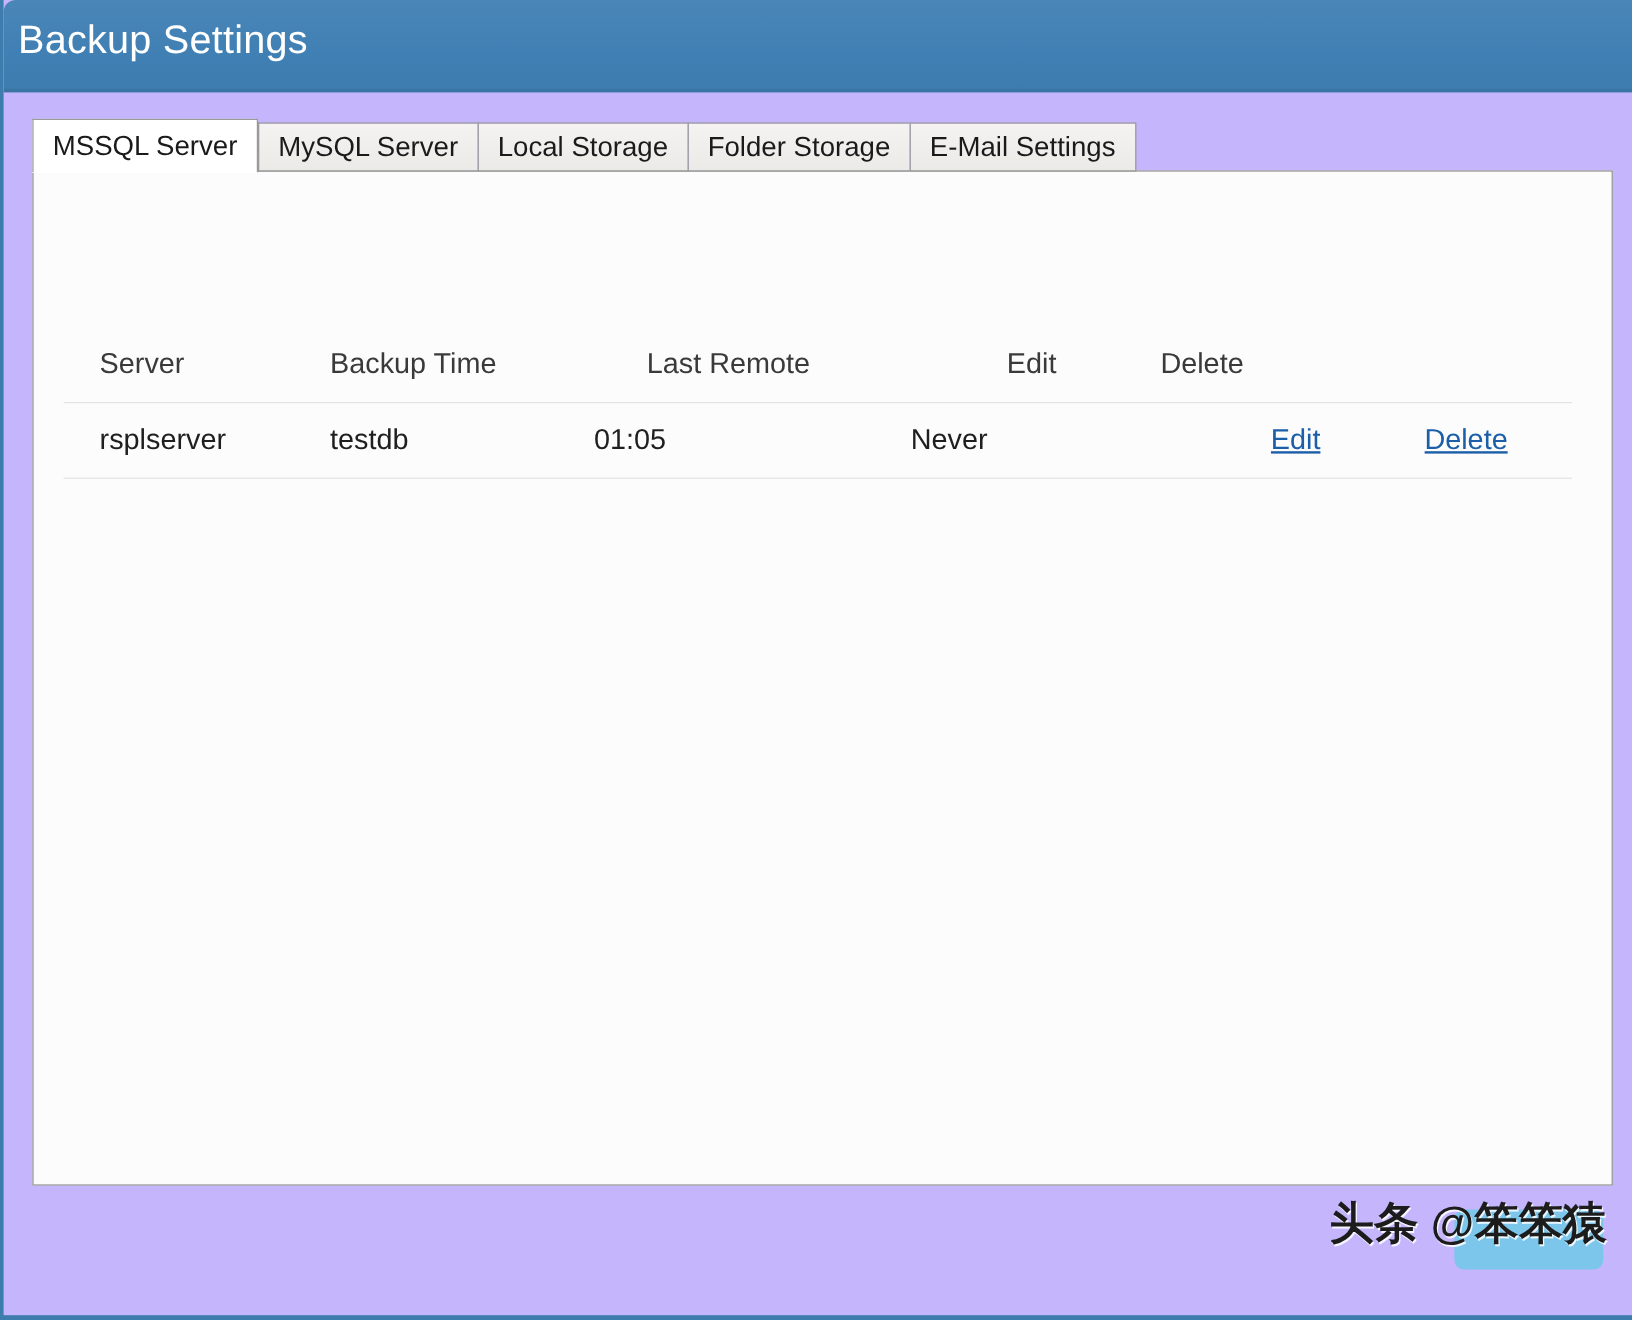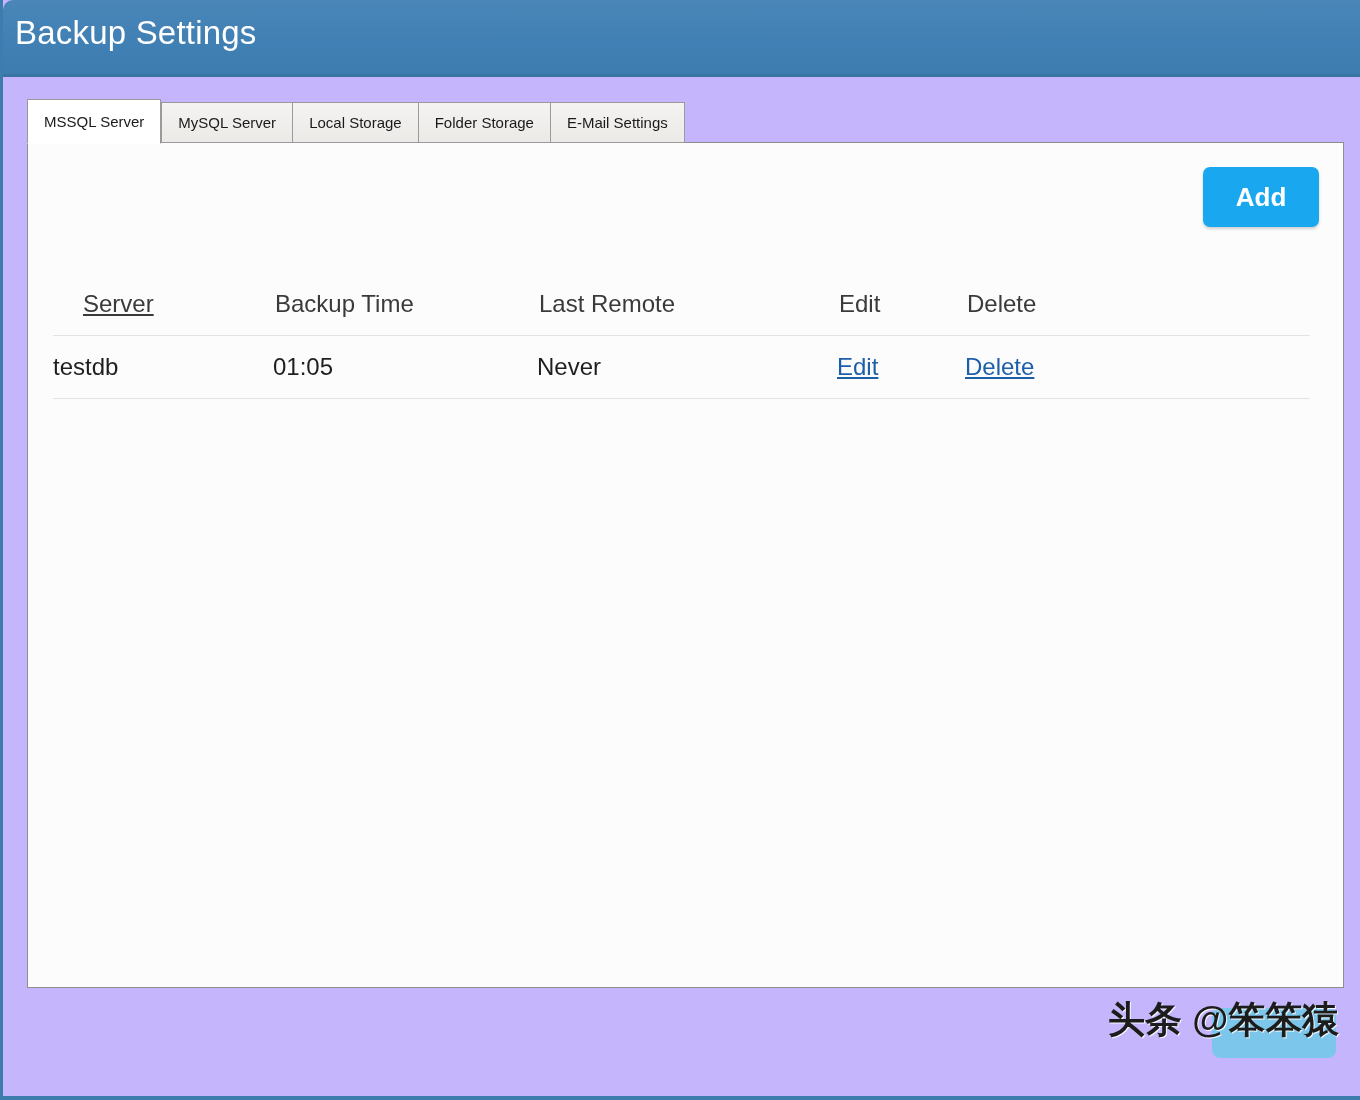--- a/index.html
+++ b/index.html
@@ -66,21 +66,21 @@
     align-items: flex-end;
     z-index: 5;
   }
   .tab {
     box-sizing: border-box;
     height: 41px;
     padding: 0 16px;
     display: flex;
     align-items: center;
     justify-content: center;
-    font-size: 15px;
+    font-size: 23px;
     color: #1a1a1a;
     background: linear-gradient(180deg, #f4f3f1 0%, #eceae7 100%);
     border: 1px solid #9a9a9a;
     border-right: 0;
     white-space: nowrap;
   }
   .tab:last-child { border-right: 1px solid #9a9a9a; }
   .tab.active {
     height: 45px;
     background: #ffffff;
@@ -142,21 +142,21 @@
     height: 62px;
     border-bottom: 1px solid #e3e3e6;
   }
   .cell {
     font-size: 24px;
     color: #3a3a3a;
     white-space: nowrap;
     overflow: hidden;
   }
   .trow.data .cell { color: #1f1f1f; }
-  .c-server   { width: 222px; padding-left: 30px; box-sizing: border-box; text-decoration: underline; }
+  .c-server   { width: 222px; padding-left: 30px; box-sizing: border-box; }
   .c-database { width: 220px; }
   .c-time     { width: 264px; }
   .c-last     { width: 300px; }
   .c-edit     { width: 128px; }
   .c-delete   { width: 123px; }
   .link {
     color: #1c5fa8;
     text-decoration: underline;
     cursor: pointer;
     font-size: 24px;
@@ -213,33 +213,33 @@
     <div class="tab">
       <span>Folder Storage</span>
     </div>
     <div class="tab">
       <span>E-Mail Settings</span>
     </div>
   </div>
 
   <div class="panel">
 
-    <button class="add-button">Add</button>
 
     <div class="table">
 
       <div class="trow header">
         <div class="cell c-server">Server</div>
         <div class="cell c-time">Backup Time</div>
         <div class="cell c-last">Last Remote</div>
         <div class="cell c-edit">Edit</div>
         <div class="cell c-delete">Delete</div>
       </div>
 
       <div class="trow data">
+        <div class="cell c-server">rsplserver</div>
         <div class="cell c-database">testdb</div>
         <div class="cell c-time">01:05</div>
         <div class="cell c-last">Never</div>
         <div class="cell c-edit">
           <span class="link">Edit</span>
         </div>
         <div class="cell c-delete">
           <span class="link">Delete</span>
         </div>
       </div>

